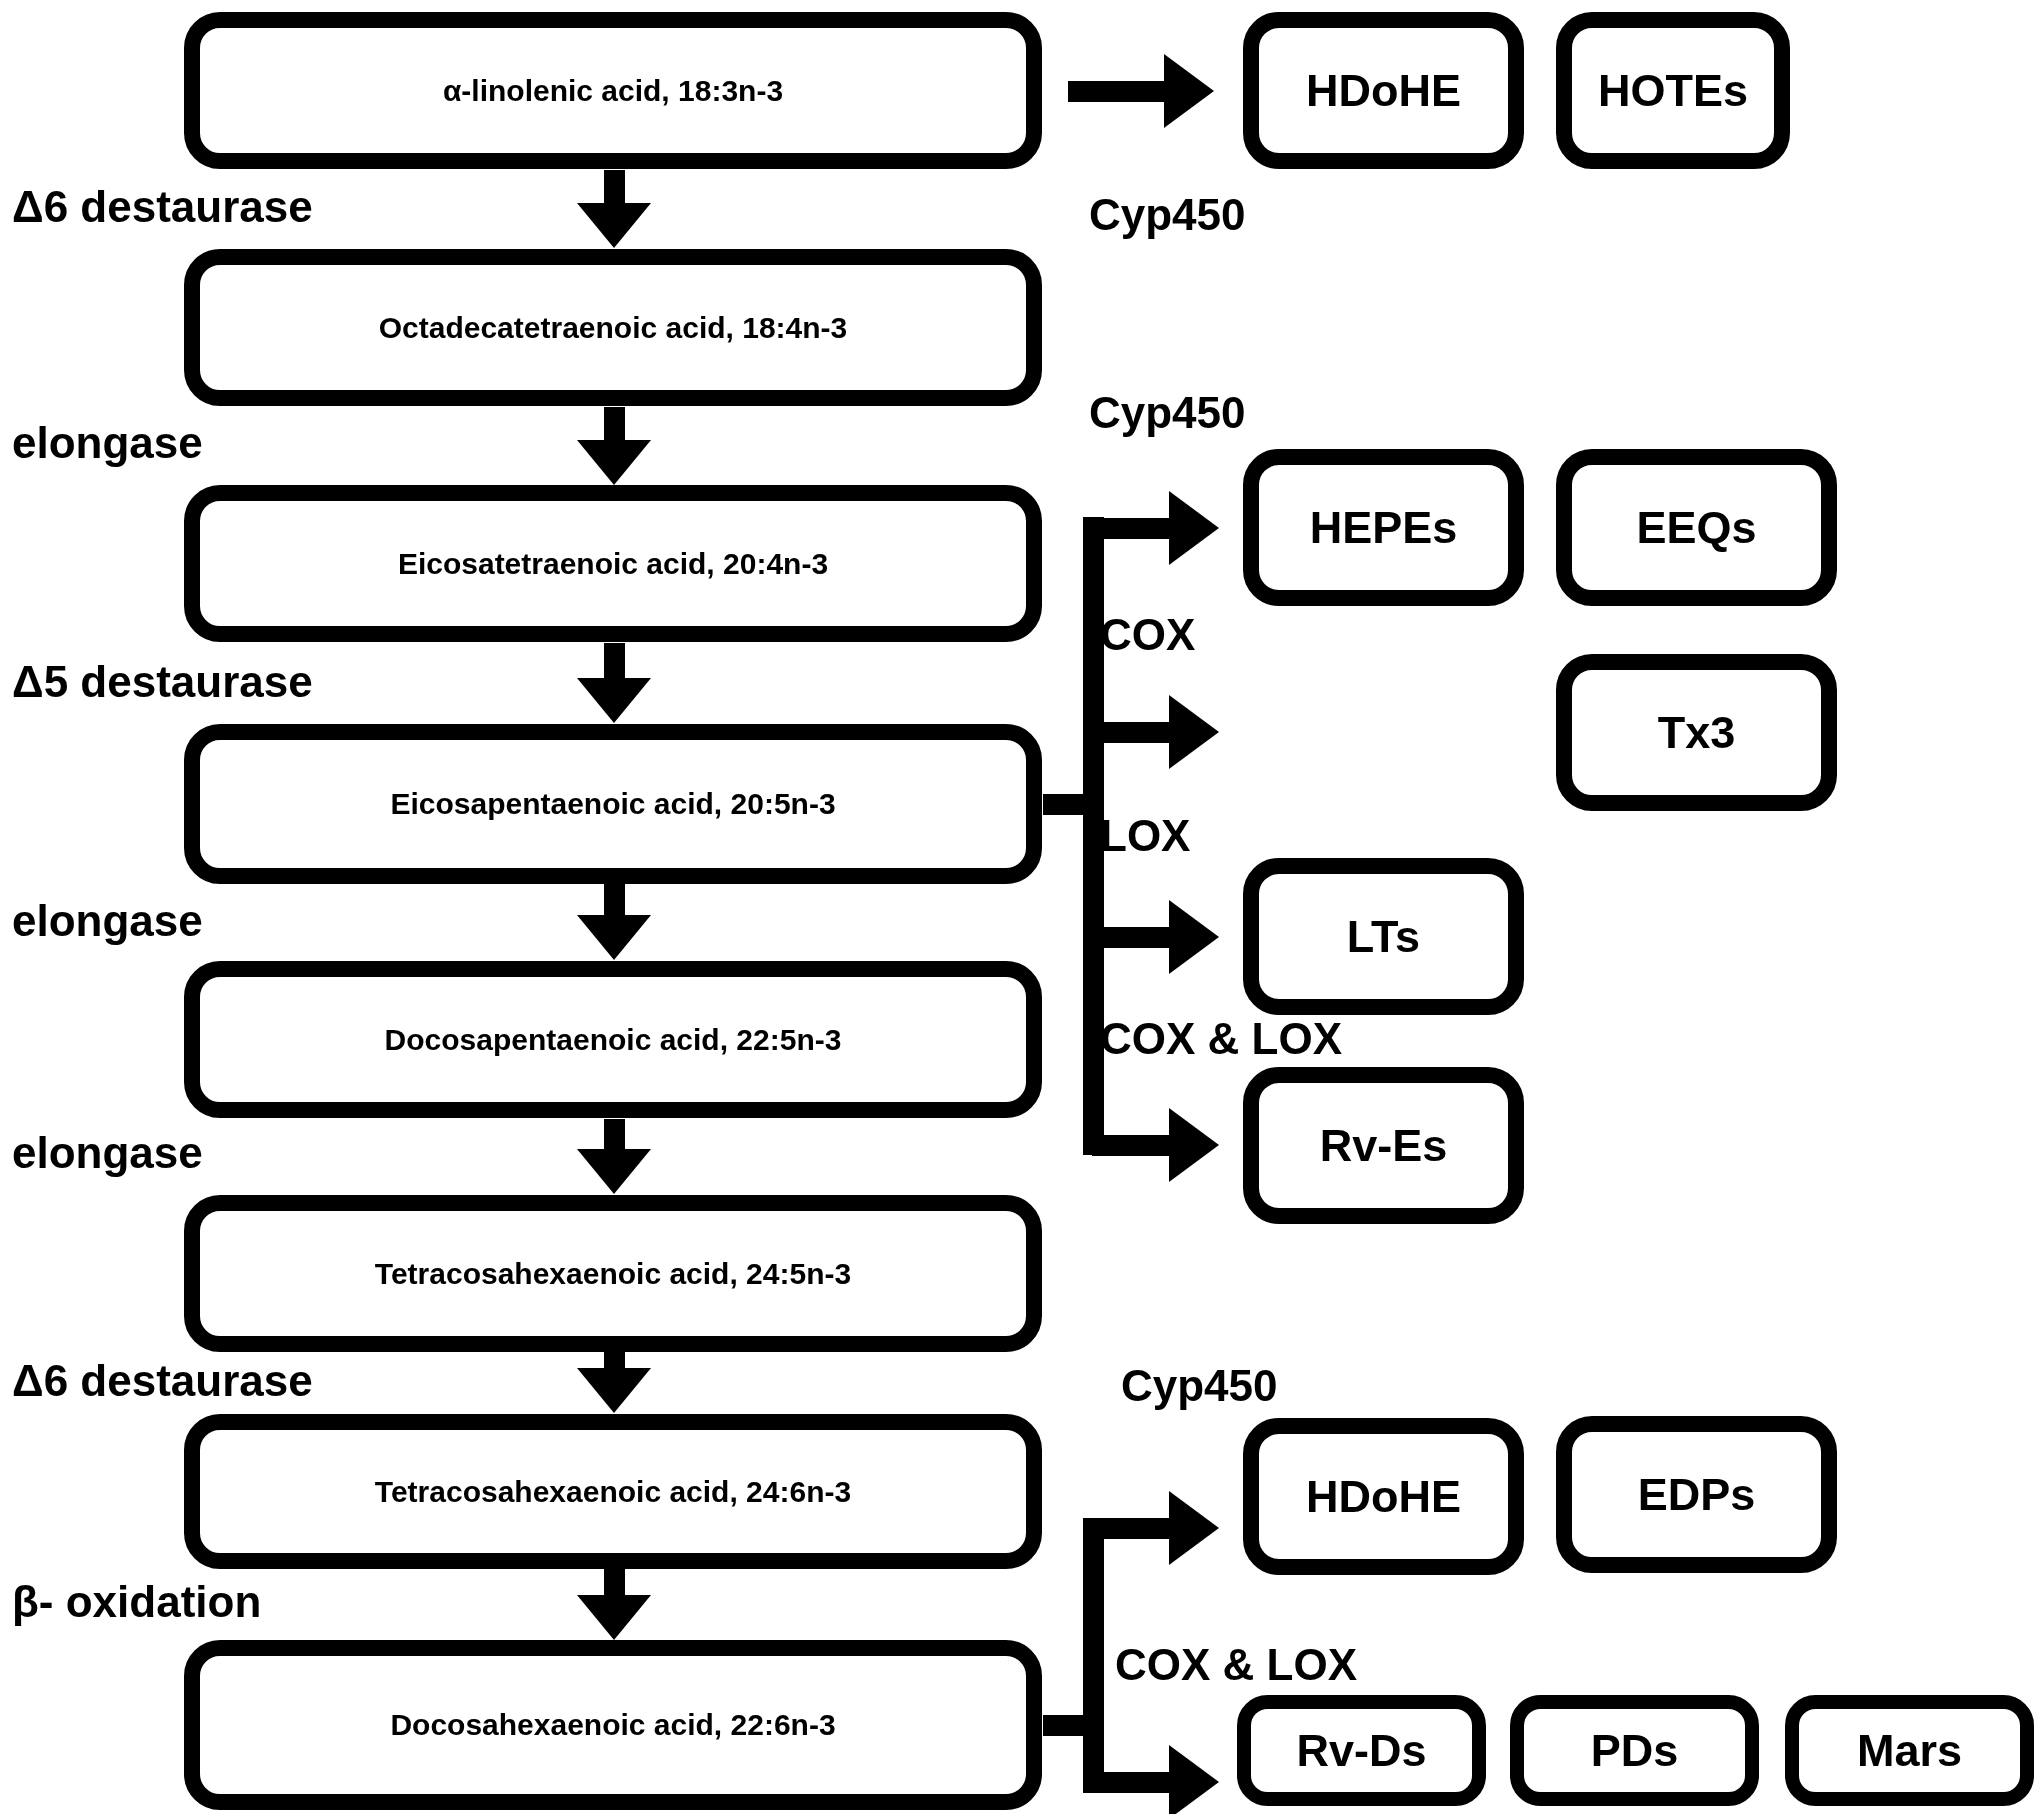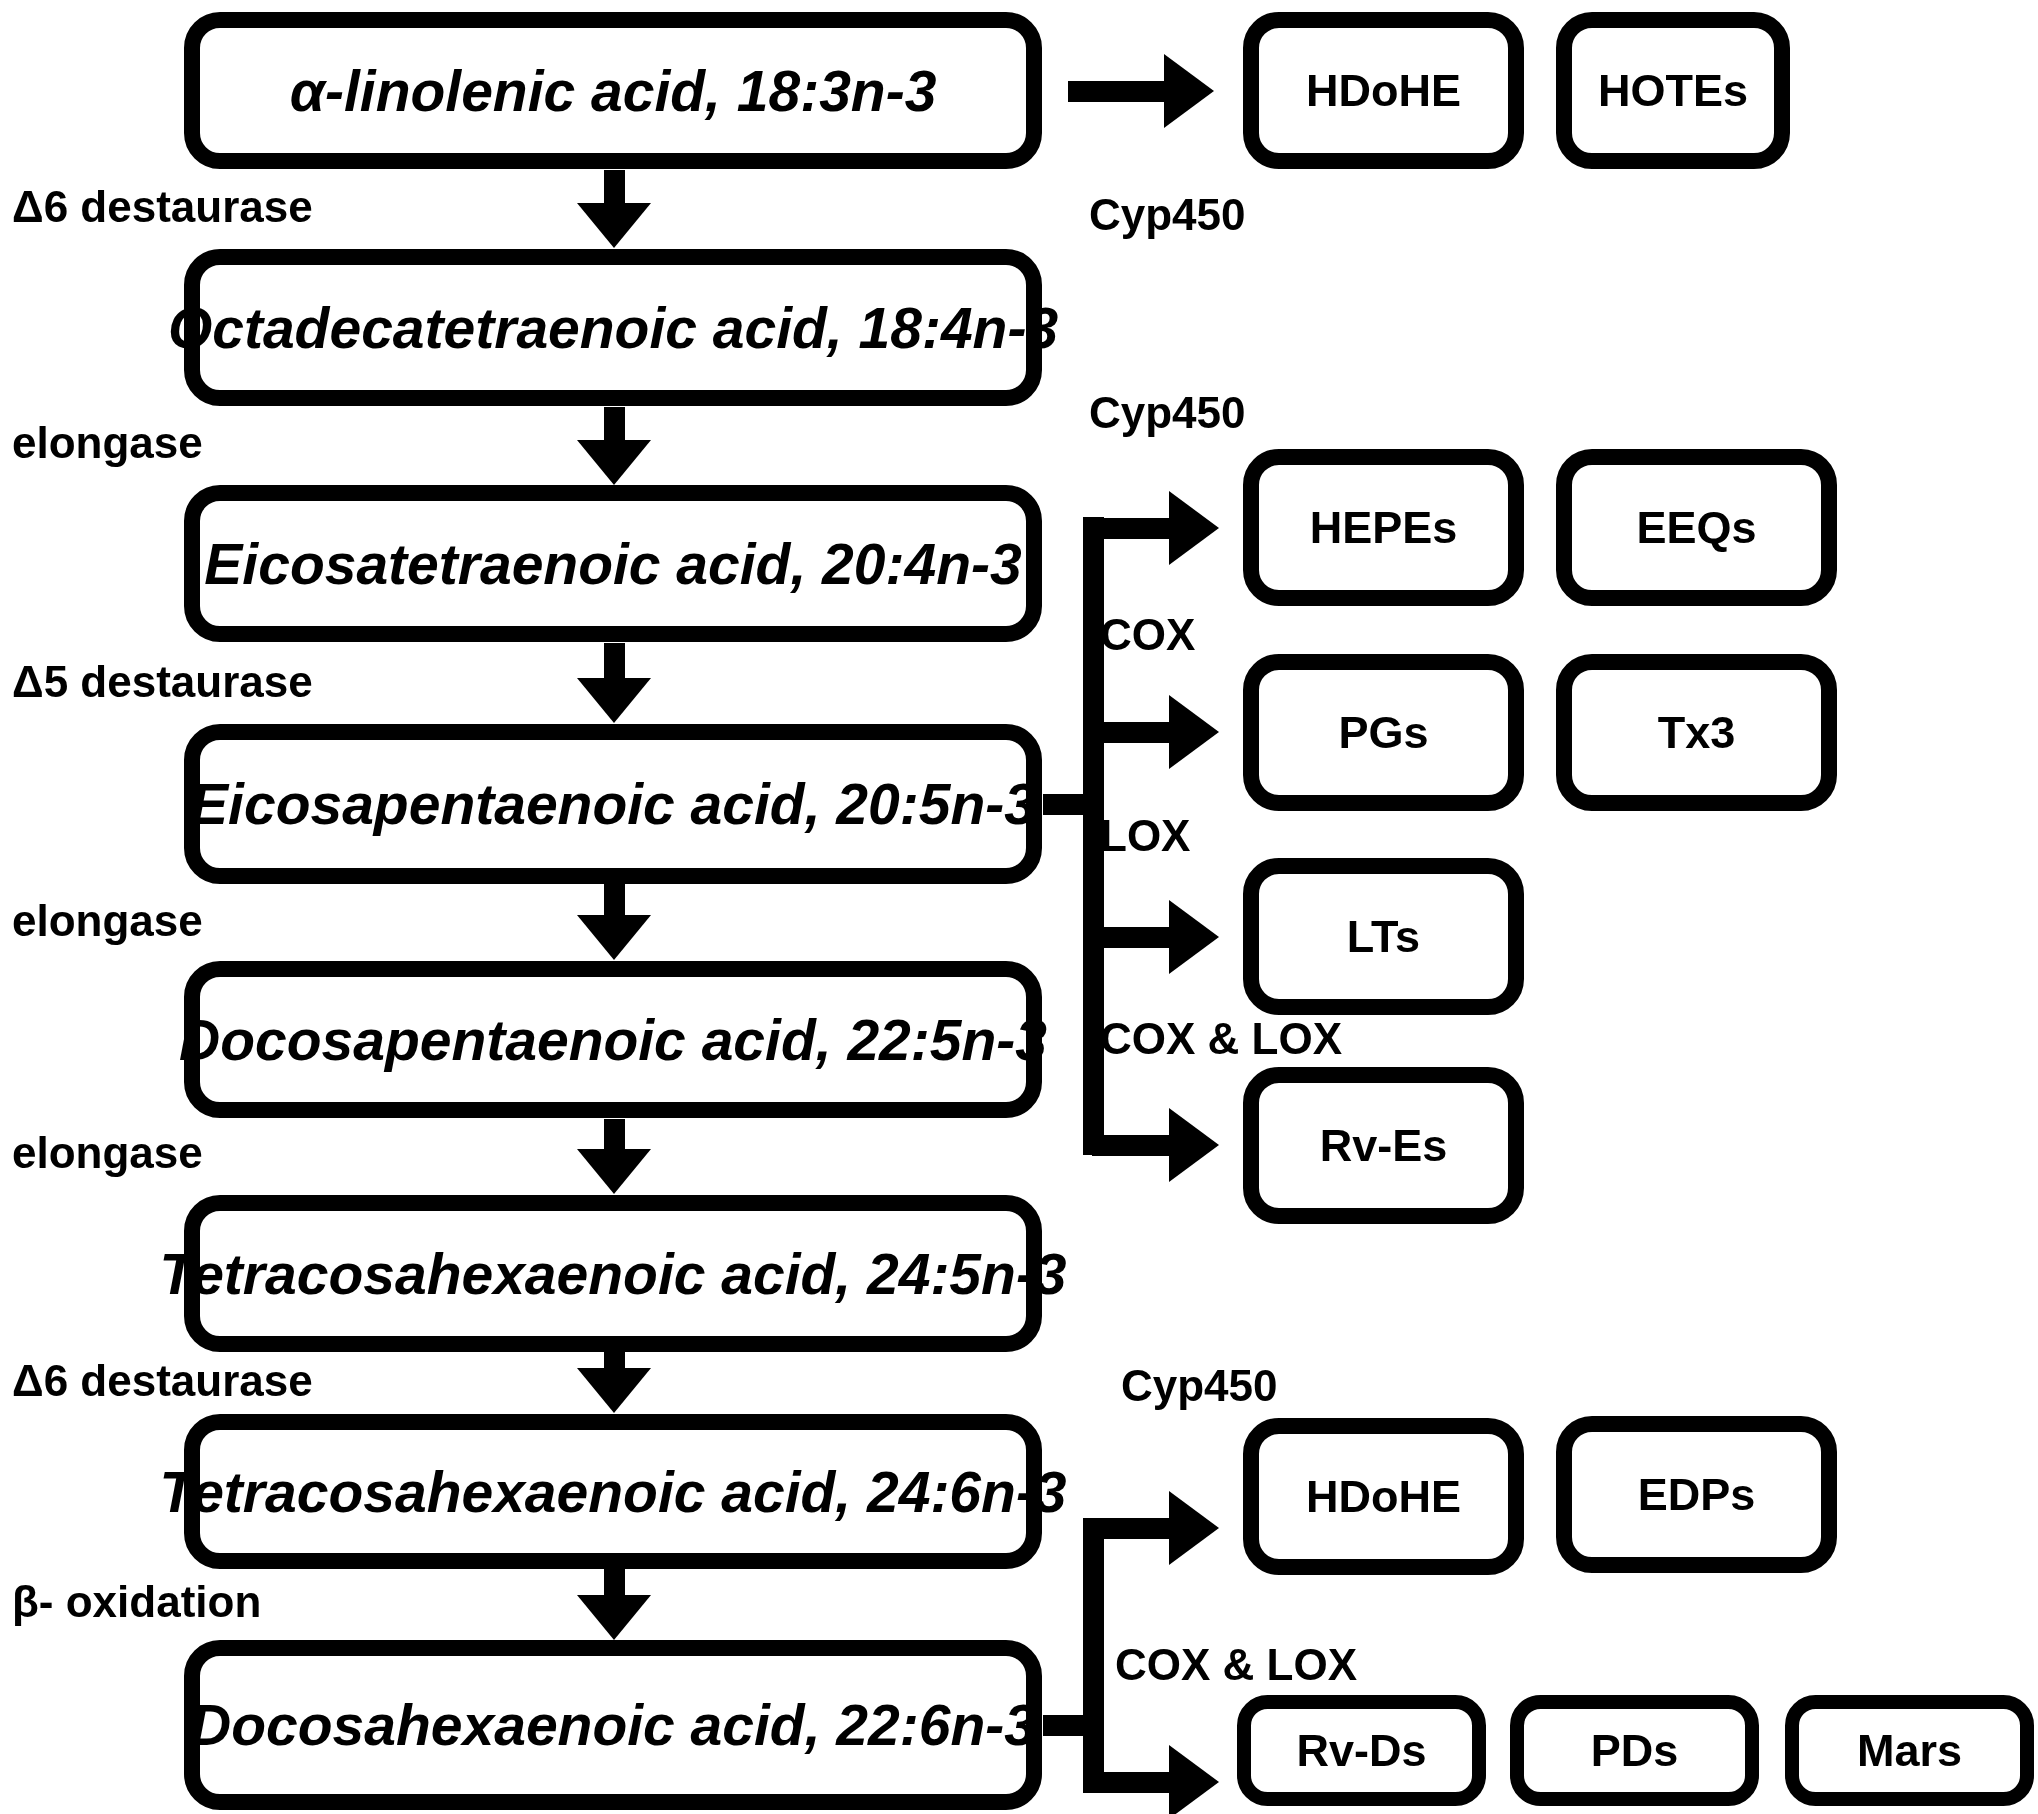--- a/index.html
+++ b/index.html
@@ -28,21 +28,21 @@
     display:flex;
     align-items:center;
     justify-content:center;
     text-align:center;
   }
   .box span{
     font-weight:bold;
     color:var(--ink);
     white-space:nowrap;
   }
-  .chain span{ font-size:57px;font-style:italic; }
+  .chain span{ font-size:30px; }
   .product span{ font-size:45px; }
   .small{ border-width:14.4px; border-radius:30.5px; }
   .lbl{
     position:absolute;
     font-weight:bold;
     font-size:44px;
     line-height:1.1;
     color:var(--ink);
     white-space:nowrap;
   }
@@ -178,23 +178,20 @@
   <div class="lbl" style="left:1100px;top:611px">COX</div>
   <div class="lbl" style="left:1100px;top:812px">LOX</div>
   <div class="lbl" style="left:1100px;top:1015px">COX &amp; LOX</div>
 
   <div class="box product" style="left:1243px;top:449px;width:281px;height:157px">
       <span>HEPEs</span>
     </div>
   <div class="box product" style="left:1556px;top:449px;width:281px;height:157px">
       <span>EEQs</span>
     </div>
-  <div class="box product" style="left:1243px;top:654px;width:281px;height:157px">
-      <span>PGs</span>
-    </div>
   <div class="box product" style="left:1556px;top:654px;width:281px;height:157px">
       <span>Tx3</span>
     </div>
   <div class="box product" style="left:1243px;top:858px;width:281px;height:157px">
       <span>LTs</span>
     </div>
   <div class="box product" style="left:1243px;top:1067px;width:281px;height:157px">
       <span>Rv-Es</span>
     </div>
 

